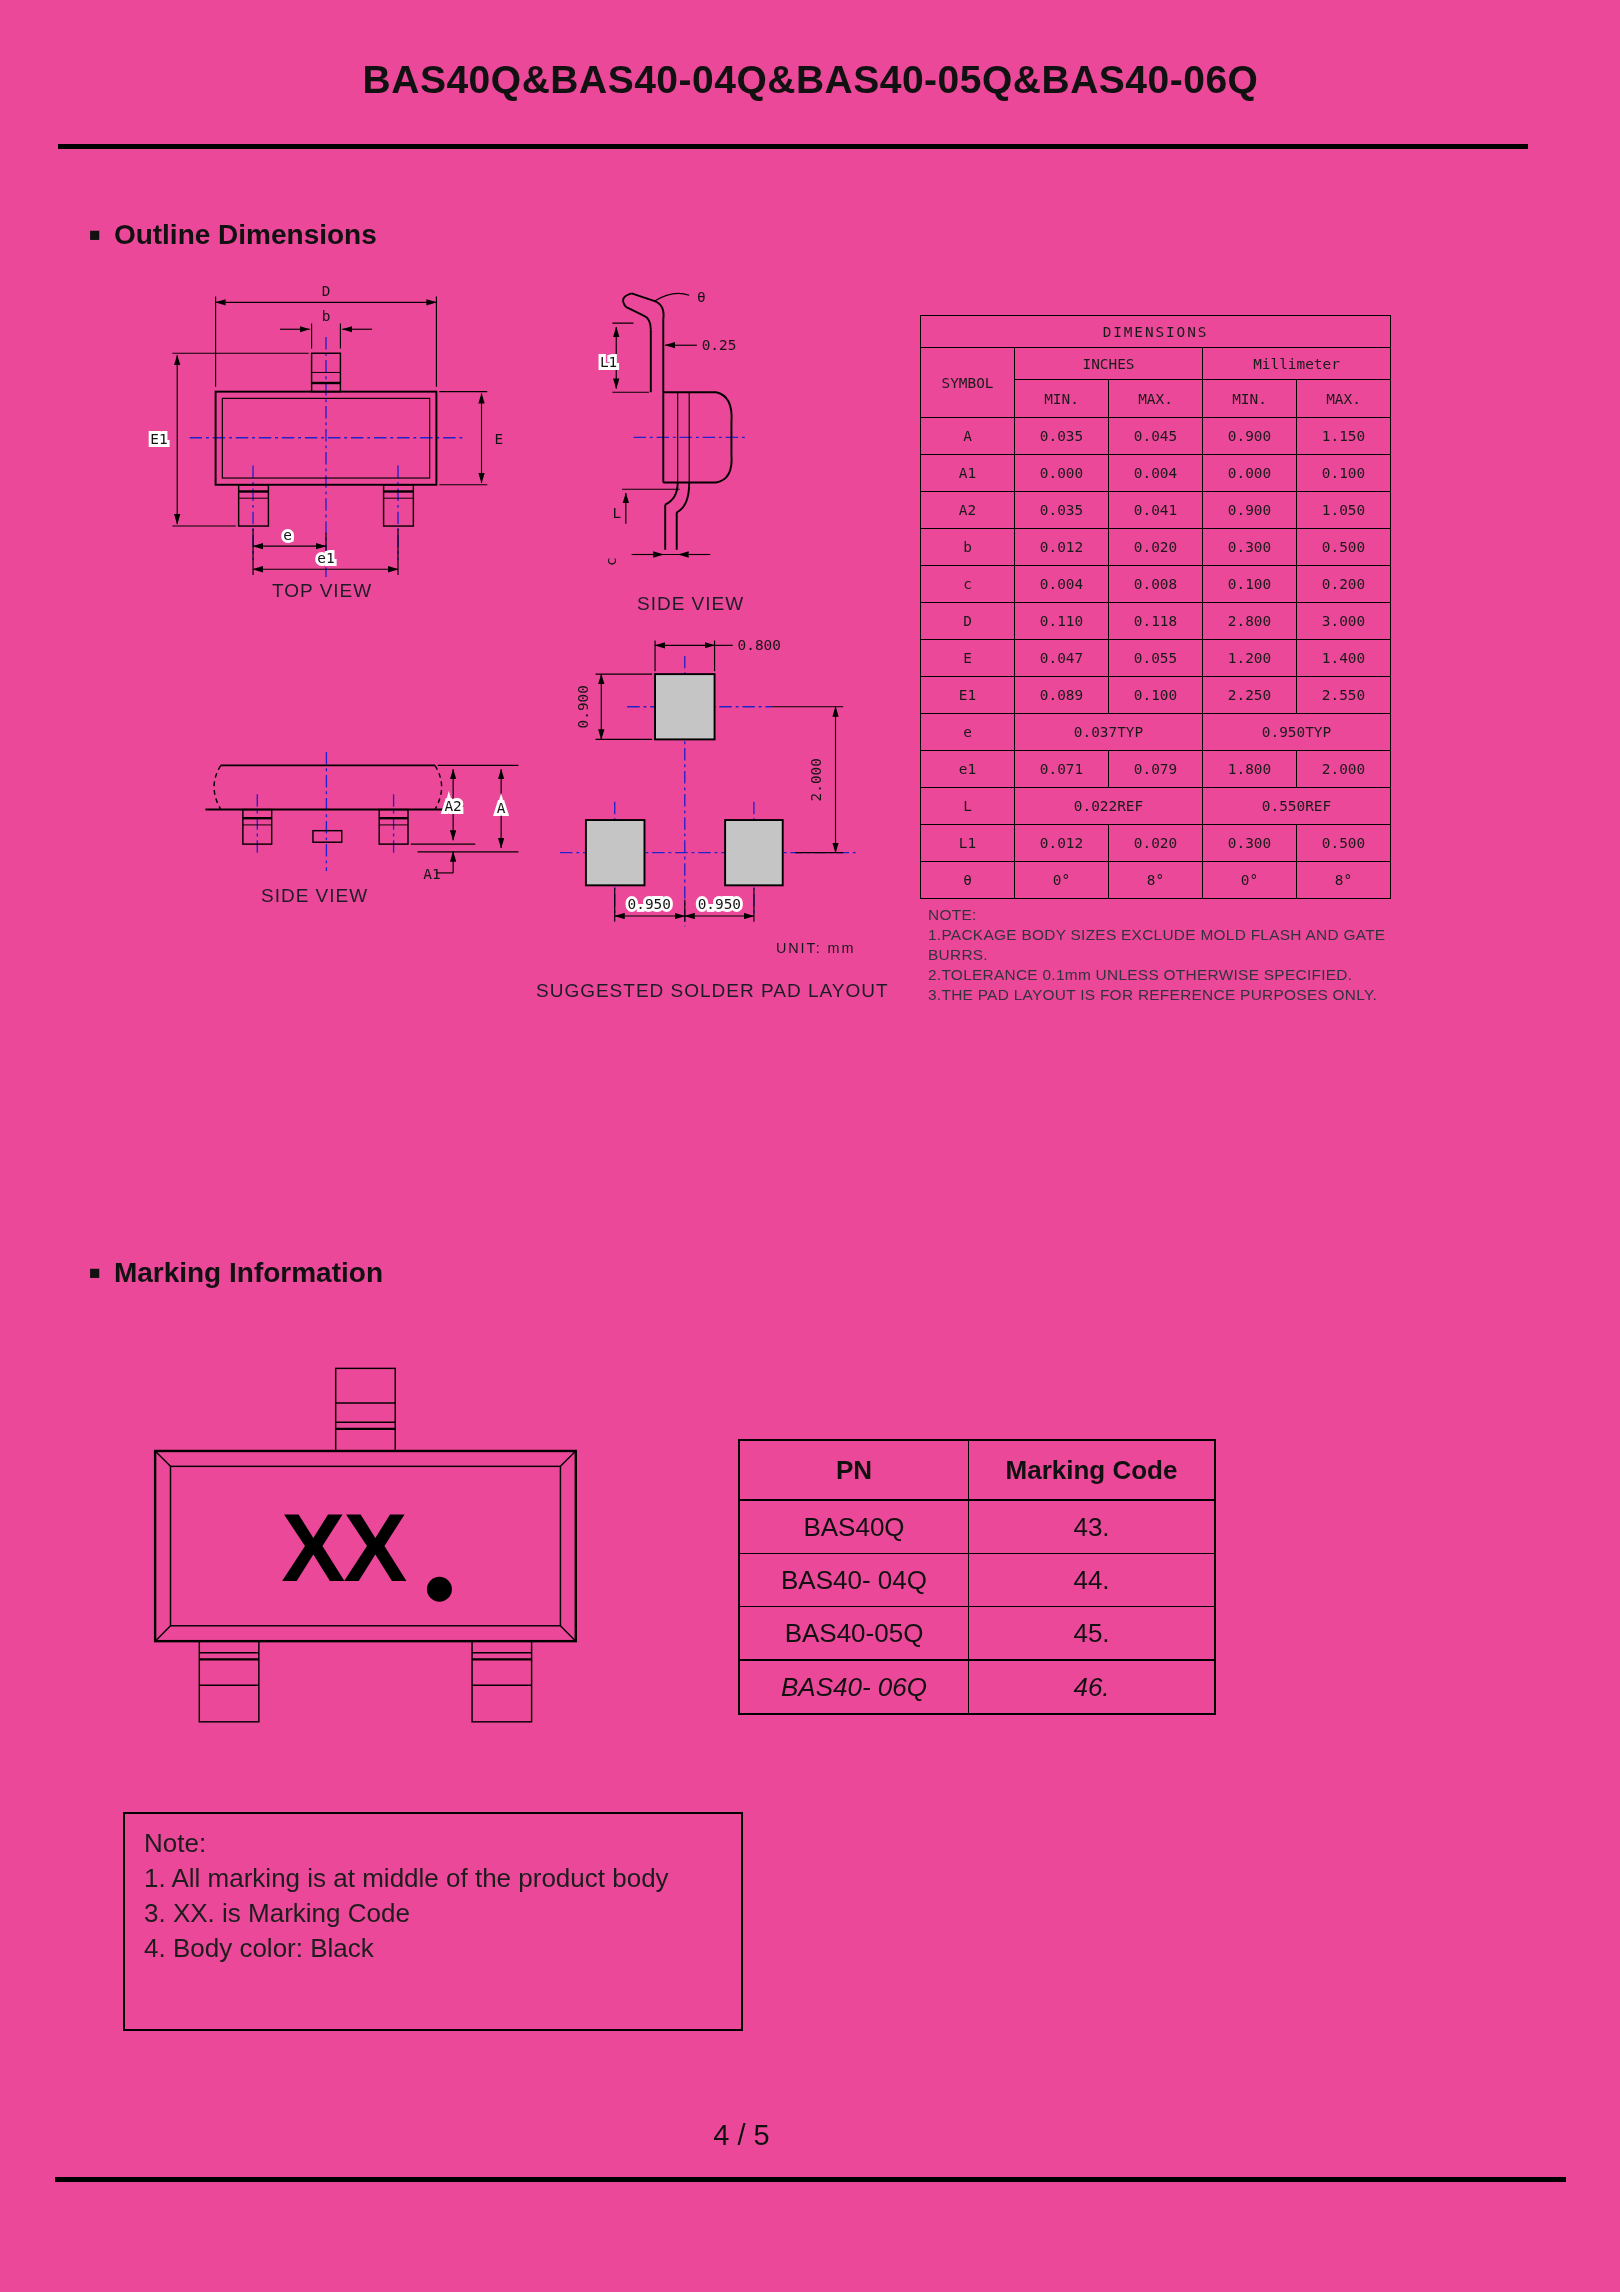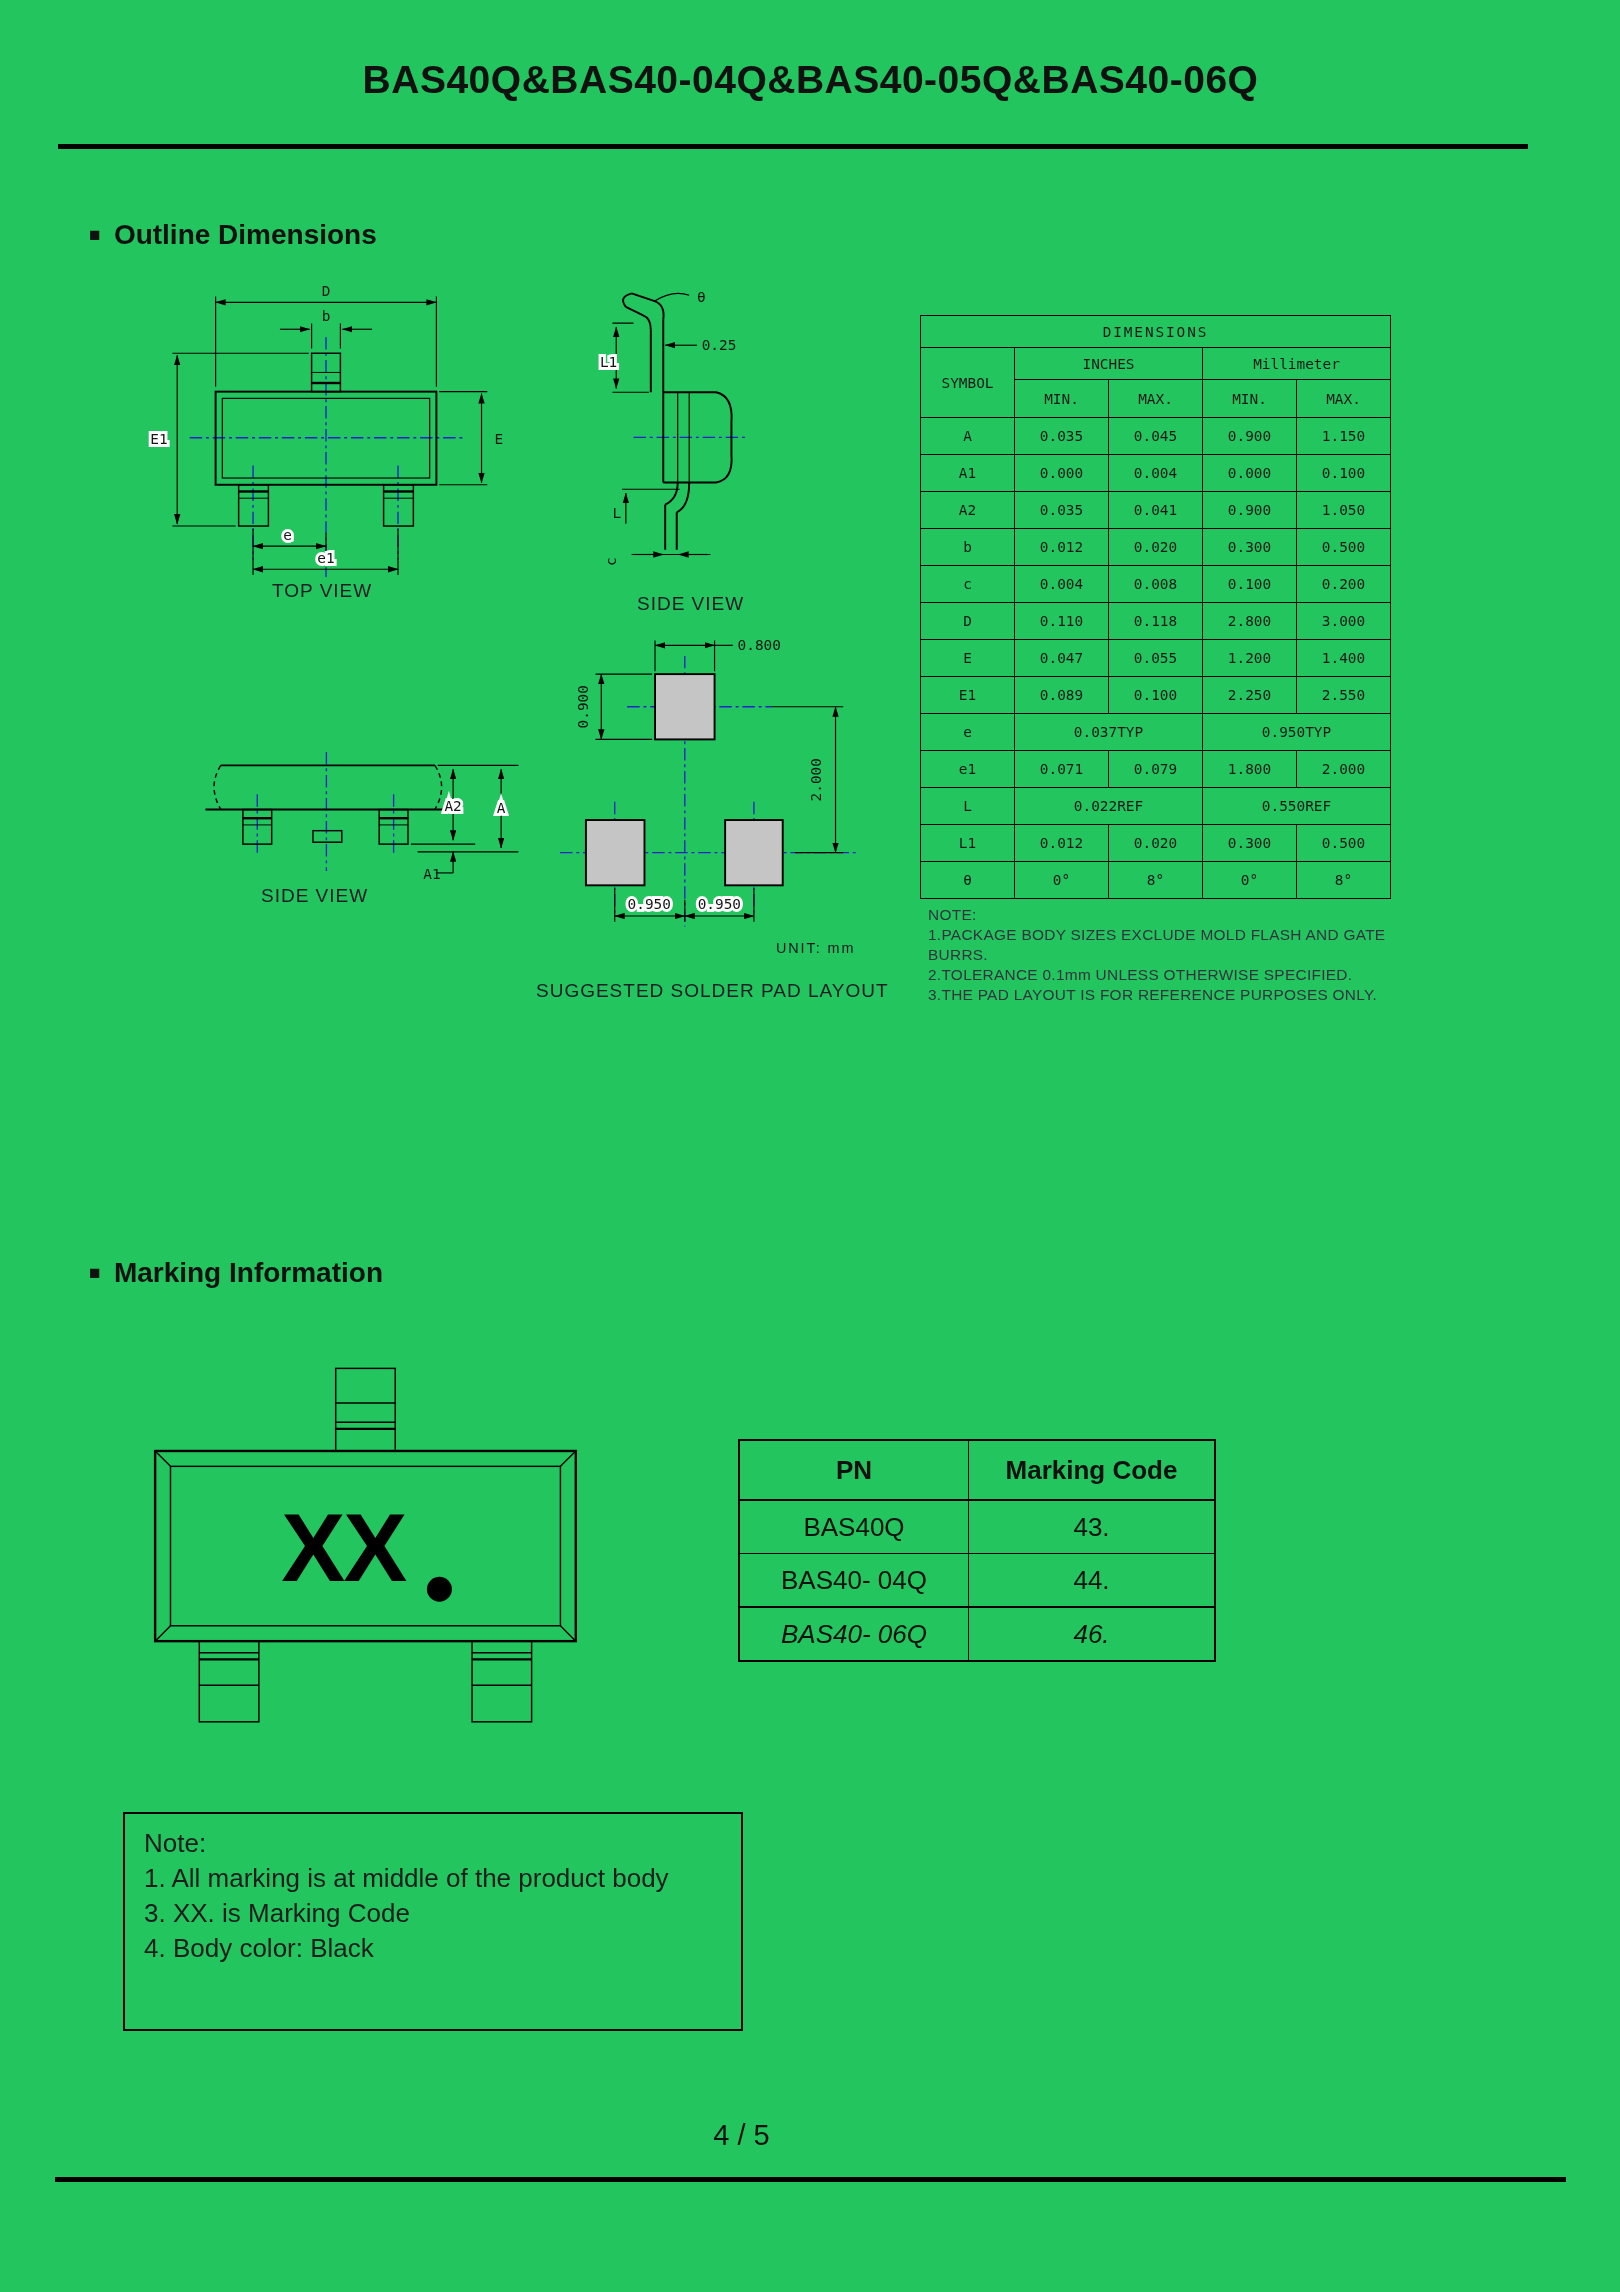--- a/index.html
+++ b/index.html
@@ -1,16 +1,16 @@
 <!DOCTYPE html>
 <html><head>
 <meta charset="utf-8">
 <style>
   html,body{margin:0;padding:0;background:#fff;}
-  .page{position:relative;width:1621px;height:2292px;background:#22c55e;overflow:hidden;
+  .page{position:relative;width:1621px;height:2292px;background:#ec4899;overflow:hidden;
         font-family:"Liberation Sans",sans-serif;color:#111;}
   .abs{position:absolute;}
   .doc-title{left:0;top:58px;width:1621px;text-align:center;font-size:39px;font-weight:bold;letter-spacing:0.5px;}
   .rule{background:#000;height:4.8px;}
   .sec-head{font-size:28px;font-weight:bold;display:flex;align-items:center;gap:13.4px;}
   .sec-head .bullet{font-size:19px;line-height:28px;}
   .cad-label{font-size:19px;color:#1c1c26;letter-spacing:1px;}
   svg{overflow:visible;}
   svg text{font-family:"DejaVu Sans Mono",monospace;font-size:15px;fill:#151515;}
   .halo{stroke:#fff;stroke-width:6px;paint-order:stroke;}
@@ -354,20 +354,24 @@
       <td>Marking Code</td>
     </tr>
     <tr>
       <td class="c1">BAS40Q</td>
       <td>43.</td>
     </tr>
     <tr>
       <td class="c1">BAS40- 04Q</td>
       <td>44.</td>
     </tr>
+    <tr>
+      <td class="c1">BAS40-05Q</td>
+      <td>45.</td>
+    </tr>
     <tr class="thick">
       <td class="c1">BAS40- 06Q</td>
       <td>46.</td>
     </tr>
   </tbody>
     </table>
 
   <div class="abs note-box" style="left:123px;top:1812px;">
     <div>Note:</div>
     <div>1. All marking is at middle of the product body</div>

